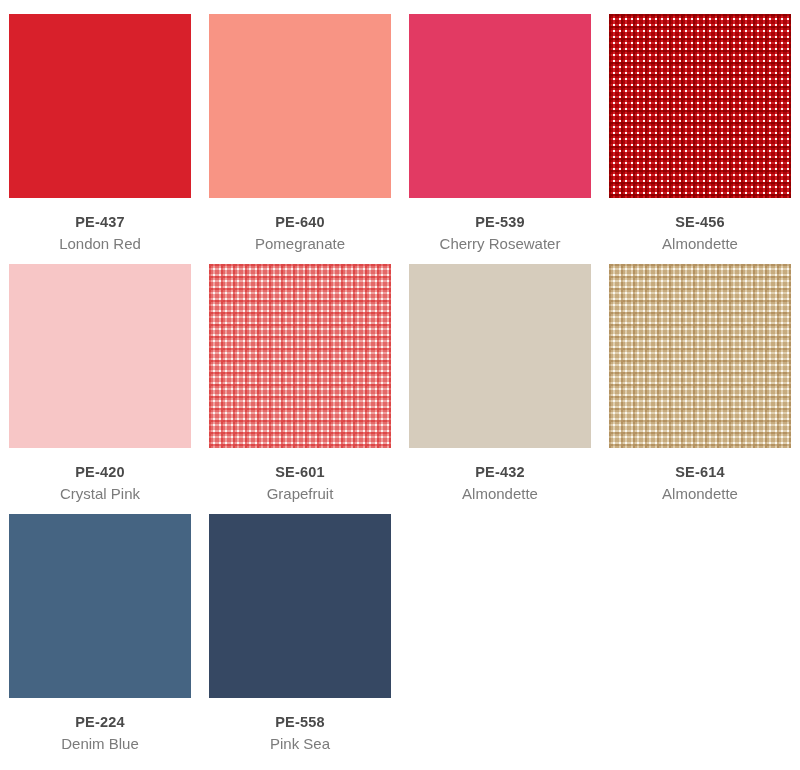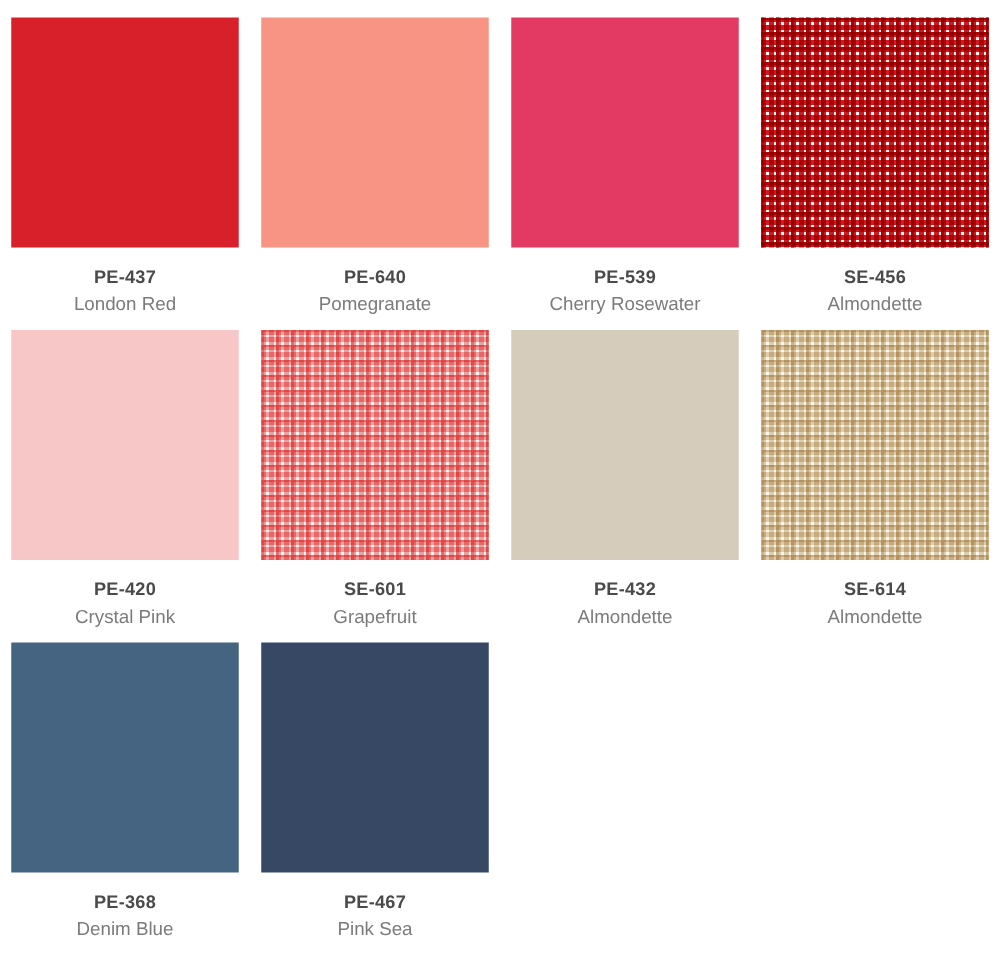--- a/index.html
+++ b/index.html
@@ -129,21 +129,21 @@
       <div class="swatch-code">PE-432</div>
       <div class="swatch-name">Almondette</div>
     </div>
     <div class="swatch-cell">
       <div class="swatch-chip textured" style="--ground: #FAF7EF; --thread: #E3D4B9; --weft: #E3D4B9;"></div>
       <div class="swatch-code">SE-614</div>
       <div class="swatch-name">Almondette</div>
     </div>
     <div class="swatch-cell">
       <div class="swatch-chip" style="background-color: rgb(69, 100, 130);"></div>
-      <div class="swatch-code">PE-368</div>
+      <div class="swatch-code">PE-224</div>
       <div class="swatch-name">Denim Blue</div>
     </div>
     <div class="swatch-cell">
       <div class="swatch-chip" style="background-color: rgb(54, 72, 99);"></div>
-      <div class="swatch-code">PE-467</div>
+      <div class="swatch-code">PE-558</div>
       <div class="swatch-name">Pink Sea</div>
     </div>
   </div>
 
 </body></html>

